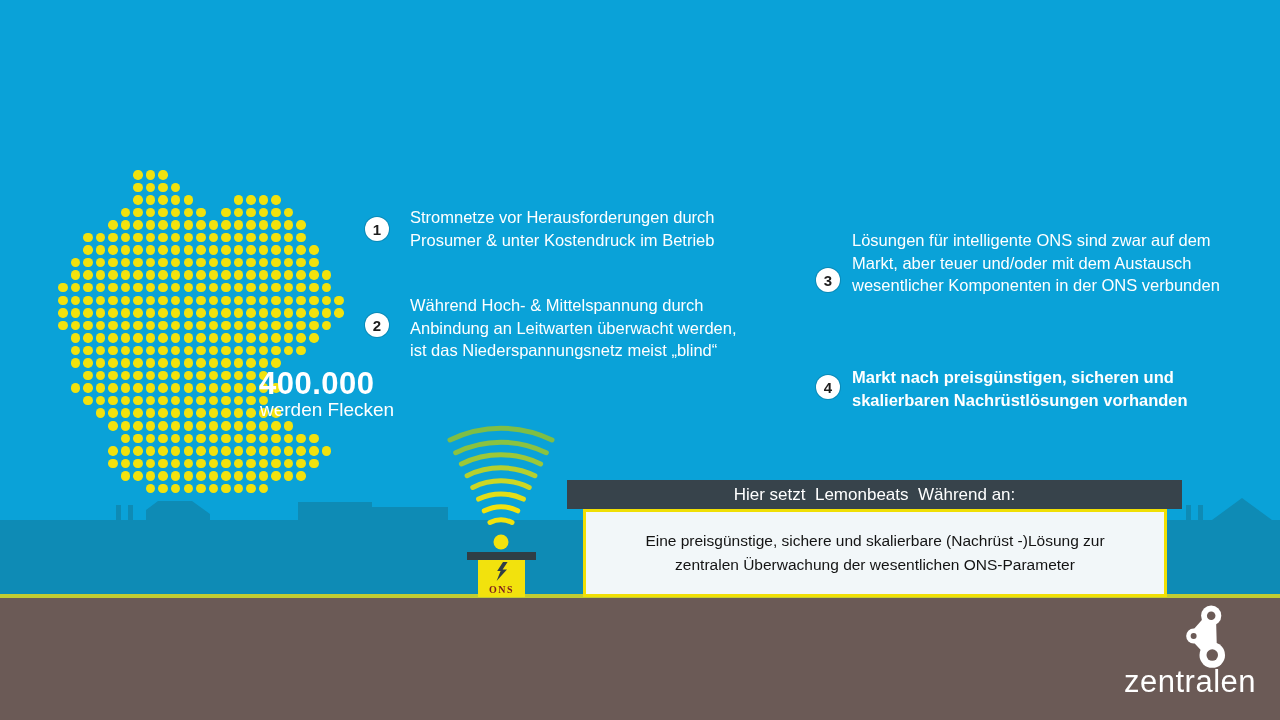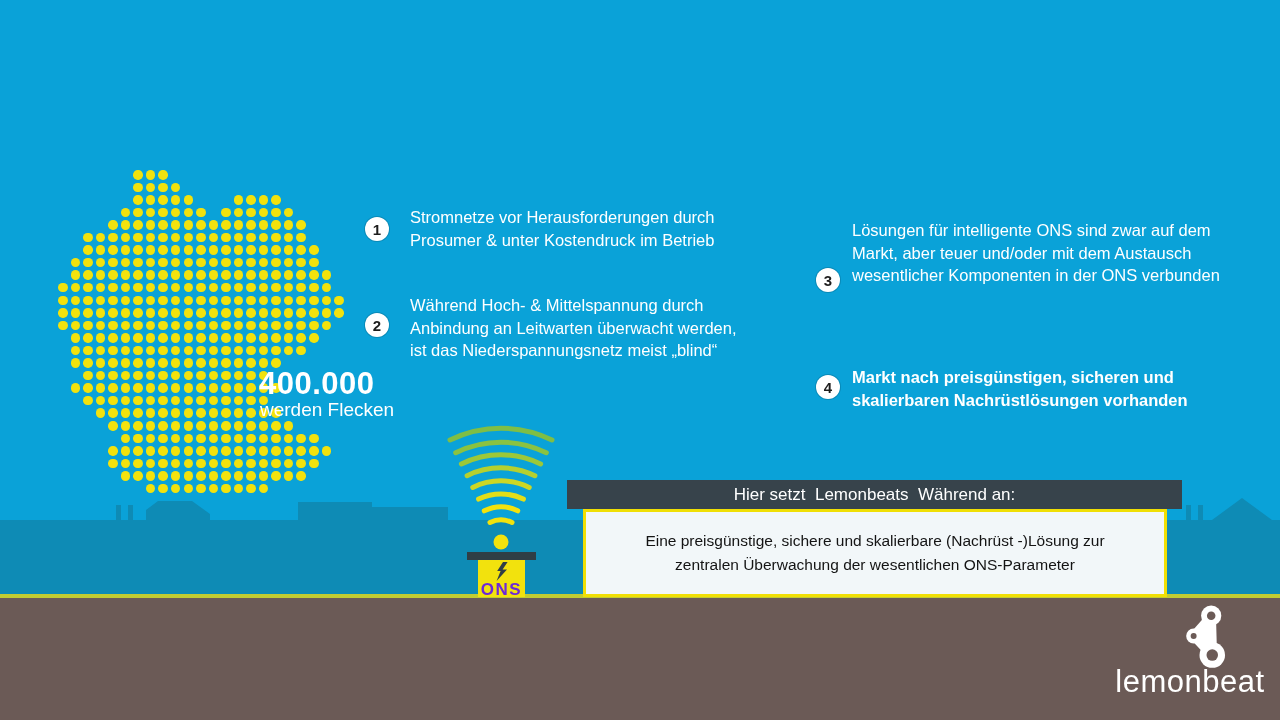--- a/index.html
+++ b/index.html
@@ -31,39 +31,39 @@
     width:24px; height:24px; border-radius:50%;
     background:#fff; color:#1d1d1d;
     font-size:15px; font-weight:600;
     display:flex; align-items:center; justify-content:center;
     box-shadow:0 0 0 1px rgba(0,0,0,0.15);
   }
   .point-text { color:#fff; font-size:16.5px; line-height:22.5px; white-space:pre; }
   .point-text.bold { font-weight:bold; }
   .c1 { left:365px; top:217px; } .t1 { left:410px; top:206px; }
   .c2 { left:365px; top:313px; } .t2 { left:410px; top:294px; }
-  .c3 { left:816px; top:268px; } .t3 { left:852px; top:219px; }
+  .c3 { left:816px; top:268px; } .t3 { left:852px; top:229px; }
   .c4 { left:816px; top:375px; } .t4 { left:852px; top:366px; }
 
   
   .skyline { left:0; top:490px; }
 
   
   .separator { left:0; top:594px; width:1280px; height:4px; background:#C2CC31; }
 
   
   .ons-arcs { left:440px; top:413px; }
   .ons-bar { left:467px; top:552px; width:69px; height:8px; background:#2F3E46; }
   .ons-hut {
     left:478px; top:560px; width:47px; height:37px;
     background:#F2E20D;
     display:flex; flex-direction:column; align-items:center; justify-content:flex-start;
     padding-top:2px;
   }
-  .ons-label { color:#6d28d9; font-size:17px; font-weight:600; letter-spacing:1.5px; line-height:13px; }
+  .ons-label { color:#7f1d1d; font-size:10px; font-weight:600; letter-spacing:1.5px; line-height:13px;font-family:Liberation Serif, serif; }
 
   
   .solution-banner {
     left:567px; top:480px; width:615px; height:29px;
     background:#37434B; color:#fff;
     font-size:17px; display:flex; align-items:center; justify-content:center;
     white-space:pre;
   }
   .solution-box {
     left:583px; top:509px; width:584px; height:88px;
@@ -564,13 +564,13 @@
 <div class="abs footer"></div>
 <svg class="abs logo-mark" width="52" height="66" viewBox="0 0 44 62">
   <polygon points="25,12 9,30 26,48" fill="#fff" stroke="#fff" stroke-width="9" stroke-linejoin="round"></polygon>
   <circle cx="25" cy="11" r="9.5" fill="#fff"></circle>
   <circle cx="8.5" cy="30" r="7" fill="#fff"></circle>
   <circle cx="26" cy="48" r="12" fill="#fff"></circle>
   <circle cx="25" cy="11" r="4" fill="#6B5A56"></circle>
   <circle cx="8.5" cy="30" r="2.8" fill="#6B5A56"></circle>
   <circle cx="26" cy="48" r="5.4" fill="#6B5A56"></circle>
 </svg>
-<div class="abs logo-text">lemonbeat</div>
+<div class="abs logo-text">zentralen</div>
 
 </body></html>

